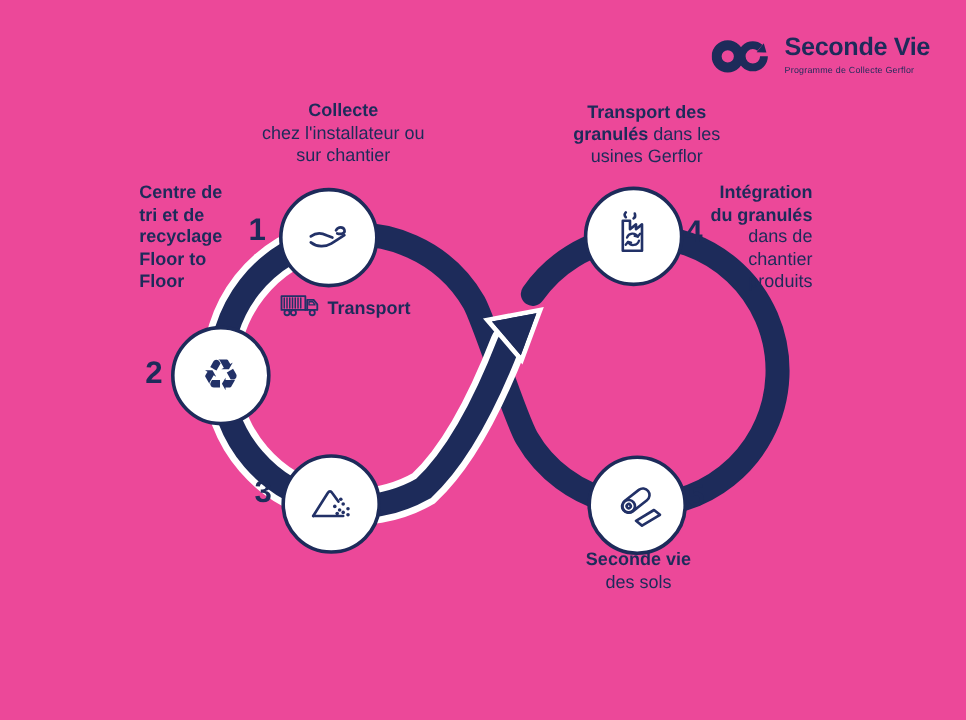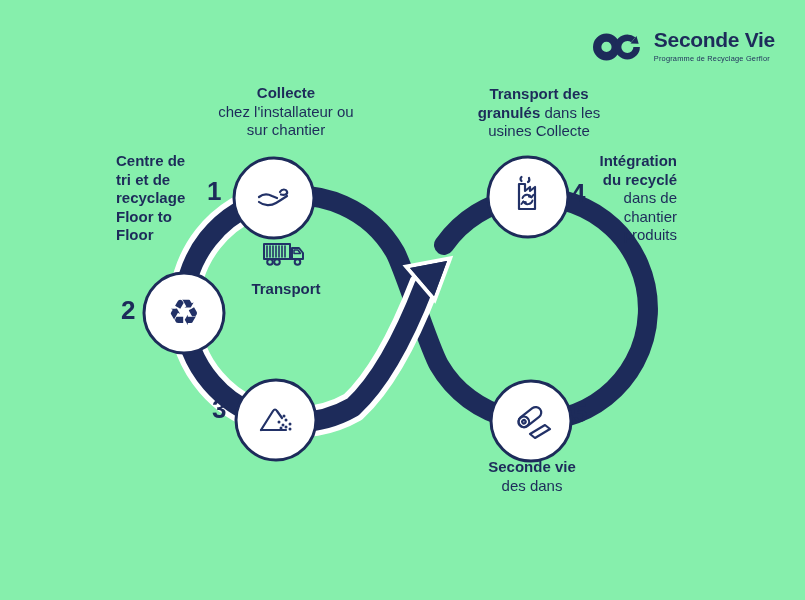--- a/index.html
+++ b/index.html
@@ -1,35 +1,35 @@
 <!DOCTYPE html>
 <html><head>
 <meta charset="utf-8">
 <style>
   html,body{margin:0;padding:0;background:#fff;}
   .canvas{
-    position:relative;width:805px;height:600px;background:#86efac;overflow:hidden;
+    position:relative;width:805px;height:600px;background:#ec4899;overflow:hidden;
     font-family:"Liberation Sans", sans-serif;color:#1d2b5a;
   }
   .abs{position:absolute;}
   .loop-svg{position:absolute;left:0;top:0;width:805px;height:600px;}
   .txt{font-size:15px;line-height:1.24;color:#1d2b5a;}
   .b{font-weight:bold;}
   .center{text-align:center;}
   .rightal{text-align:right;}
   .leftal{text-align:left;}
   .num{font-size:26px;font-weight:bold;color:#1d2b5a;line-height:1;}
   .icon-box{width:48px;height:48px;}
   .icon-box svg{display:block;}
   .glyph{font-size:36px;line-height:48px;width:48px;text-align:center;color:#223167;}
   .logo{display:flex;align-items:center;gap:9px;}
   .logo-text{display:flex;flex-direction:column;}
   .logo-title{font-size:21px;font-weight:bold;letter-spacing:-0.3px;line-height:1.05;color:#1d2b5a;}
   .logo-sub{font-size:7.4px;letter-spacing:0.2px;margin-top:2px;color:#1d2b5a;}
-  .transport-wrap{display:flex;flex-direction:column;align-items:center;width:112px;}
+  .transport-wrap{display:flex;align-items:center;width:112px;}
   .transport-label{font-size:15px;font-weight:bold;margin-top:2px;color:#1d2b5a;}
 </style>
 </head>
 <body>
 
 <div class="canvas">
 
   <svg class="loop-svg" viewBox="0 0 805 600" aria-hidden="true">
 
     <path d="M 274,198 A 113 113 0 0 1 395,252 C 404,268 429,348 439,365 A 112 112 0 1 0 444,245" fill="none" stroke="#1d2b5a" stroke-width="20" stroke-linecap="round"></path>
@@ -49,21 +49,21 @@
   </svg>
 
   <div class="abs logo" style="top:27px;right:30px;">
     <svg width="52" height="38" viewBox="0 0 56 40" aria-hidden="true">
       <circle cx="14.5" cy="21" r="10" fill="none" stroke="#1d2b5a" stroke-width="9"></circle>
       <circle cx="37" cy="21" r="10" fill="none" stroke="#1d2b5a" stroke-width="7" pathLength="100" stroke-dasharray="86 14"></circle>
       <polygon points="49.2,17.6 40.4,17.4 46.8,9.3" fill="#1d2b5a"></polygon>
     </svg>
     <div class="logo-text">
       <span class="logo-title">Seconde Vie</span>
-      <span class="logo-sub">Programme de Recyclage Gerflor</span>
+      <span class="logo-sub">Programme de Collecte Gerflor</span>
     </div>
   </div>
 
   <div class="abs num" style="left:207px;top:178px;">1</div>
   <div class="abs num" style="left:121px;top:297px;">2</div>
   <div class="abs num" style="left:212px;top:396px;">3</div>
   <div class="abs num" style="left:571px;top:180px;">4</div>
   <div class="abs num" style="left:573px;top:400px;">5</div>
 
   <div class="abs icon-box" style="left:250px;top:174px;">
@@ -147,26 +147,26 @@
   </div>
 
   <div class="abs txt center" style="left:216px;top:84px;width:140px;">
     <span class="b" style="display:block;">Collecte</span>
     <span>chez l'installateur ou sur chantier</span>
   </div>
 
 
   <div class="abs txt center" style="left:464px;top:85px;width:150px;">
     <span class="b">Transport des granulés</span>
-    <span>dans les usines Collecte</span>
+    <span>dans les usines Gerflor</span>
   </div>
 
   <div class="abs txt center" style="left:472px;top:458px;width:120px;">
     <span class="b" style="display:block;">Seconde vie</span>
-    <span>des dans</span>
+    <span>des sols</span>
   </div>
 
   <div class="abs txt rightal" style="left:585px;top:152px;width:92px;">
-    <span class="b">Intégration du recyclé</span>
+    <span class="b">Intégration du granulés</span>
     <span>dans de chantier produits</span>
   </div>
 
 </div>
 
 </body></html>

